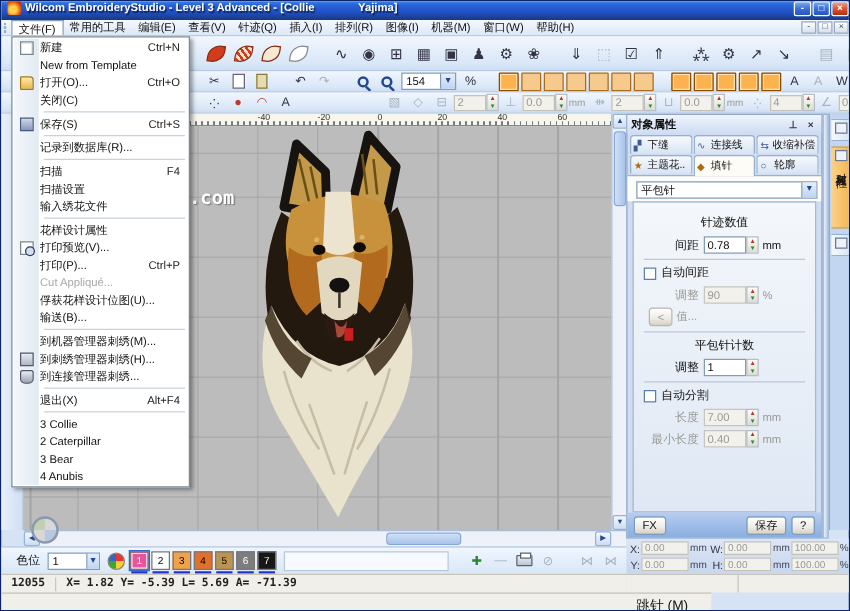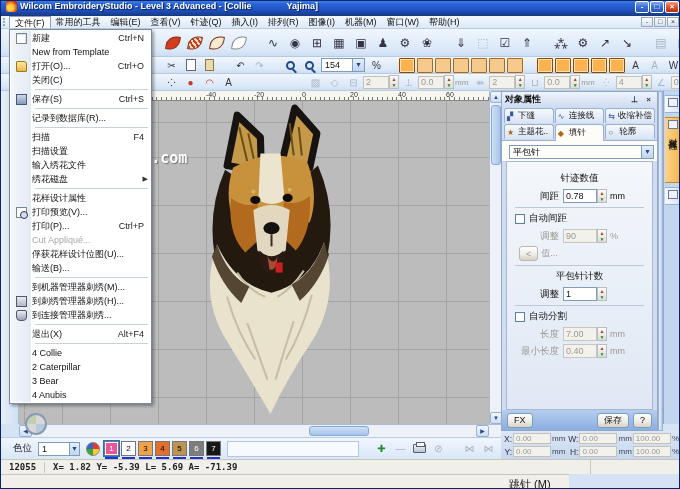--- a/index.html
+++ b/index.html
@@ -681,26 +681,20 @@
         <div class="fm-item">
           <span class="fm-icon"></span>
           <span class="fm-label">扫描设置</span>
           <span class="fm-shortcut"></span>
         </div>
         <div class="fm-item">
           <span class="fm-icon"></span>
           <span class="fm-label">输入绣花文件</span>
           <span class="fm-shortcut"></span>
         </div>
-        <div class="fm-item">
-          <span class="fm-icon"></span>
-          <span class="fm-label">绣花磁盘</span>
-          <span class="fm-shortcut"></span>
-          <span class="fm-sub">▶</span>
-        </div>
         <div class="fm-sep"></div>
         <div class="fm-item">
           <span class="fm-icon"></span>
           <span class="fm-label">花样设计属性</span>
           <span class="fm-shortcut"></span>
         </div>
         <div class="fm-item">
           <span class="fm-icon">
             <span class="mi mi-preview"></span>
           </span>
@@ -749,21 +743,21 @@
         </div>
         <div class="fm-sep"></div>
         <div class="fm-item">
           <span class="fm-icon"></span>
           <span class="fm-label">退出(X)</span>
           <span class="fm-shortcut">Alt+F4</span>
         </div>
         <div class="fm-sep"></div>
         <div class="fm-item">
           <span class="fm-icon"></span>
-          <span class="fm-label">4 Collie</span>
+          <span class="fm-label">3 Collie</span>
           <span class="fm-shortcut"></span>
         </div>
         <div class="fm-item">
           <span class="fm-icon"></span>
           <span class="fm-label">2 Caterpillar</span>
           <span class="fm-shortcut"></span>
         </div>
         <div class="fm-item">
           <span class="fm-icon"></span>
           <span class="fm-label">3 Bear</span>

